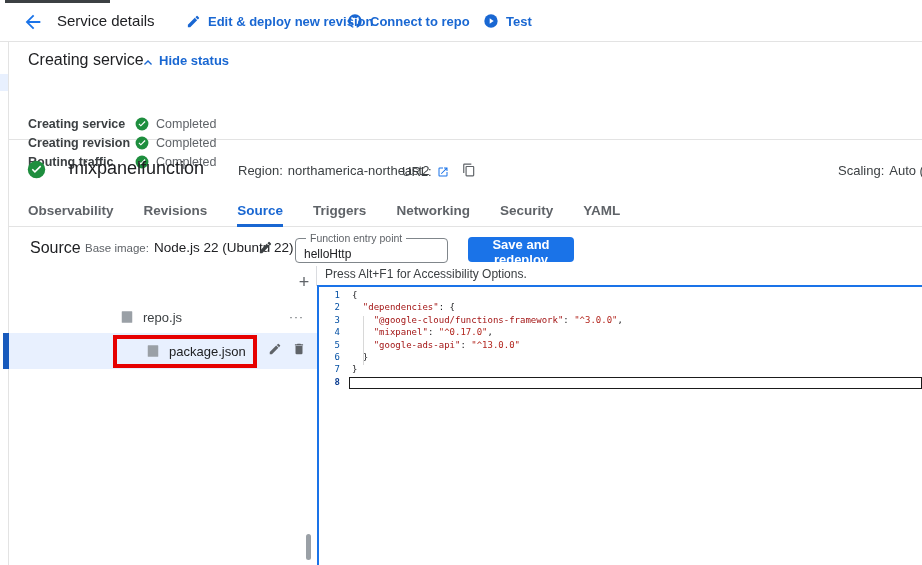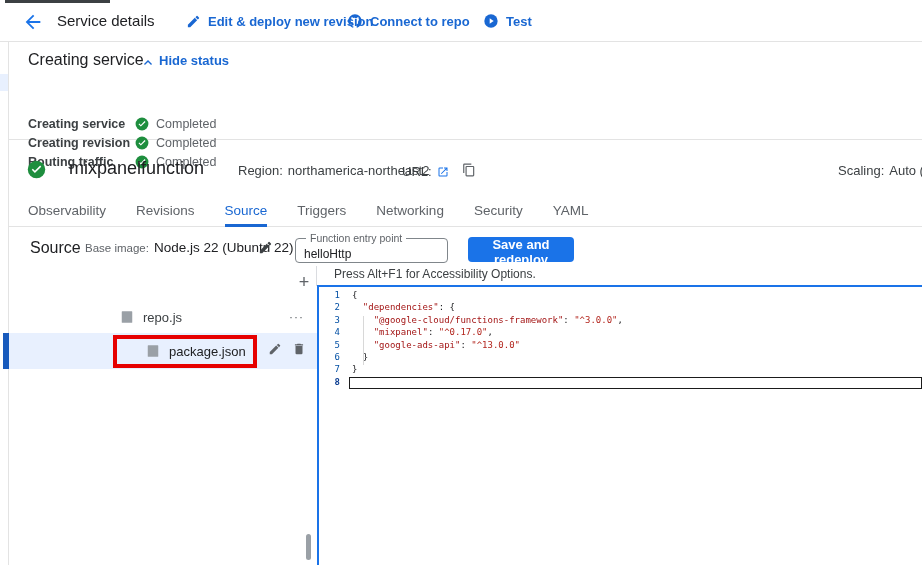--- a/index.html
+++ b/index.html
@@ -38,21 +38,21 @@
   .svc-meta { top:163px; font-size:13px; color:#3c4043; display:flex; gap:5px; align-items:center; white-space:nowrap; }
   .svc-region { left:238px; }
   .svc-url { left:402px; }
   .svc-url a { color:#1a73e8; text-decoration:underline; }
   .copy-btn { color:#5f6368; cursor:pointer; margin-left:8px; }
   .svc-scaling { left:838px; width:84px; overflow:hidden; }
 
   
   .tabs { left:9px; top:196px; width:913px; height:31px; border-bottom:1px solid #e3e3e3;
     display:flex; padding-left:19px; gap:30px; }
-  .tab { height:31px; line-height:29px; font-size:13.5px; font-weight:400; color:#5f6368;
+  .tab { height:31px; line-height:29px; font-size:13.5px; font-weight:700; color:#5f6368;
     cursor:pointer; border-bottom:3px solid transparent; white-space:nowrap; }
   .tab.active { color:#1967d2; border-bottom-color:#1967d2; }
 
   
   .src-title { left:30px; top:239px; font-size:16px; color:#202124; }
   .base-image { left:85px; top:240px; display:flex; align-items:baseline; gap:5px; white-space:nowrap;text-align:right; }
   .base-image .bi-lbl { font-size:11.5px; color:#5f6368; }
   .base-image .bi-val { font-size:13.5px; color:#202124; }
   .edit-base-btn { left:258px; top:240px; width:16px; height:16px; color:#3c4043; cursor:pointer; }
   .entry-fieldset { left:295px; top:232px; width:153px; height:31px; border:1px solid #80868b;
@@ -77,21 +77,21 @@
   .fi-1 { margin-left:120px; } .fi-2 { margin-left:146px; }
   .file-name { font-size:13px; color:#3c4043; margin-left:9px; }
   .row-package .file-name { color:#202124; }
   .row-dots { position:absolute; right:14px; color:#5f6368; font-size:12px; letter-spacing:1px; cursor:pointer; }
   .row-actions { position:absolute; right:12px; display:flex; gap:10px; color:#5f6368; }
   .row-actions span { cursor:pointer; }
   .annotation-box { left:113px; top:335px; width:144px; height:33px; border:4px solid #e60000; z-index:20; pointer-events:none; }
   .panel-scrollbar { left:306px; top:534px; width:5px; height:26px; background:#9aa0a6; border-radius:3px; cursor:pointer; }
 
   
-  .a11y-hint { left:334px; top:267px; font-size:12px; color:#3c4043; }
+  .a11y-hint { left:325px; top:267px; font-size:12px; color:#3c4043; }
   .editor { left:317px; top:285px; width:605px; height:280px; background:#fff;
     border-top:2px solid #1a73e8; border-left:2px solid #1a73e8; overflow:hidden;
     font-family:"DejaVu Sans Mono", monospace; font-size:9px; }
   .code-rows { padding-top:2px; }
   .code-row { display:flex; height:12.4px; line-height:12.4px; }
   .gutter { flex:0 0 30px; text-align:right; padding-right:9px; color:#0451a5; }
   .code-row.active .gutter { font-weight:700; color:#0b3d91; }
   .code-text { white-space:pre; padding-left:3px; color:#202124; flex:1; }
   .code-row.active .code-text { border:1px solid #1b1b1b; height:12px; margin-top:1px; margin-right:0; }
   .tok-key { color:#a31515; }

